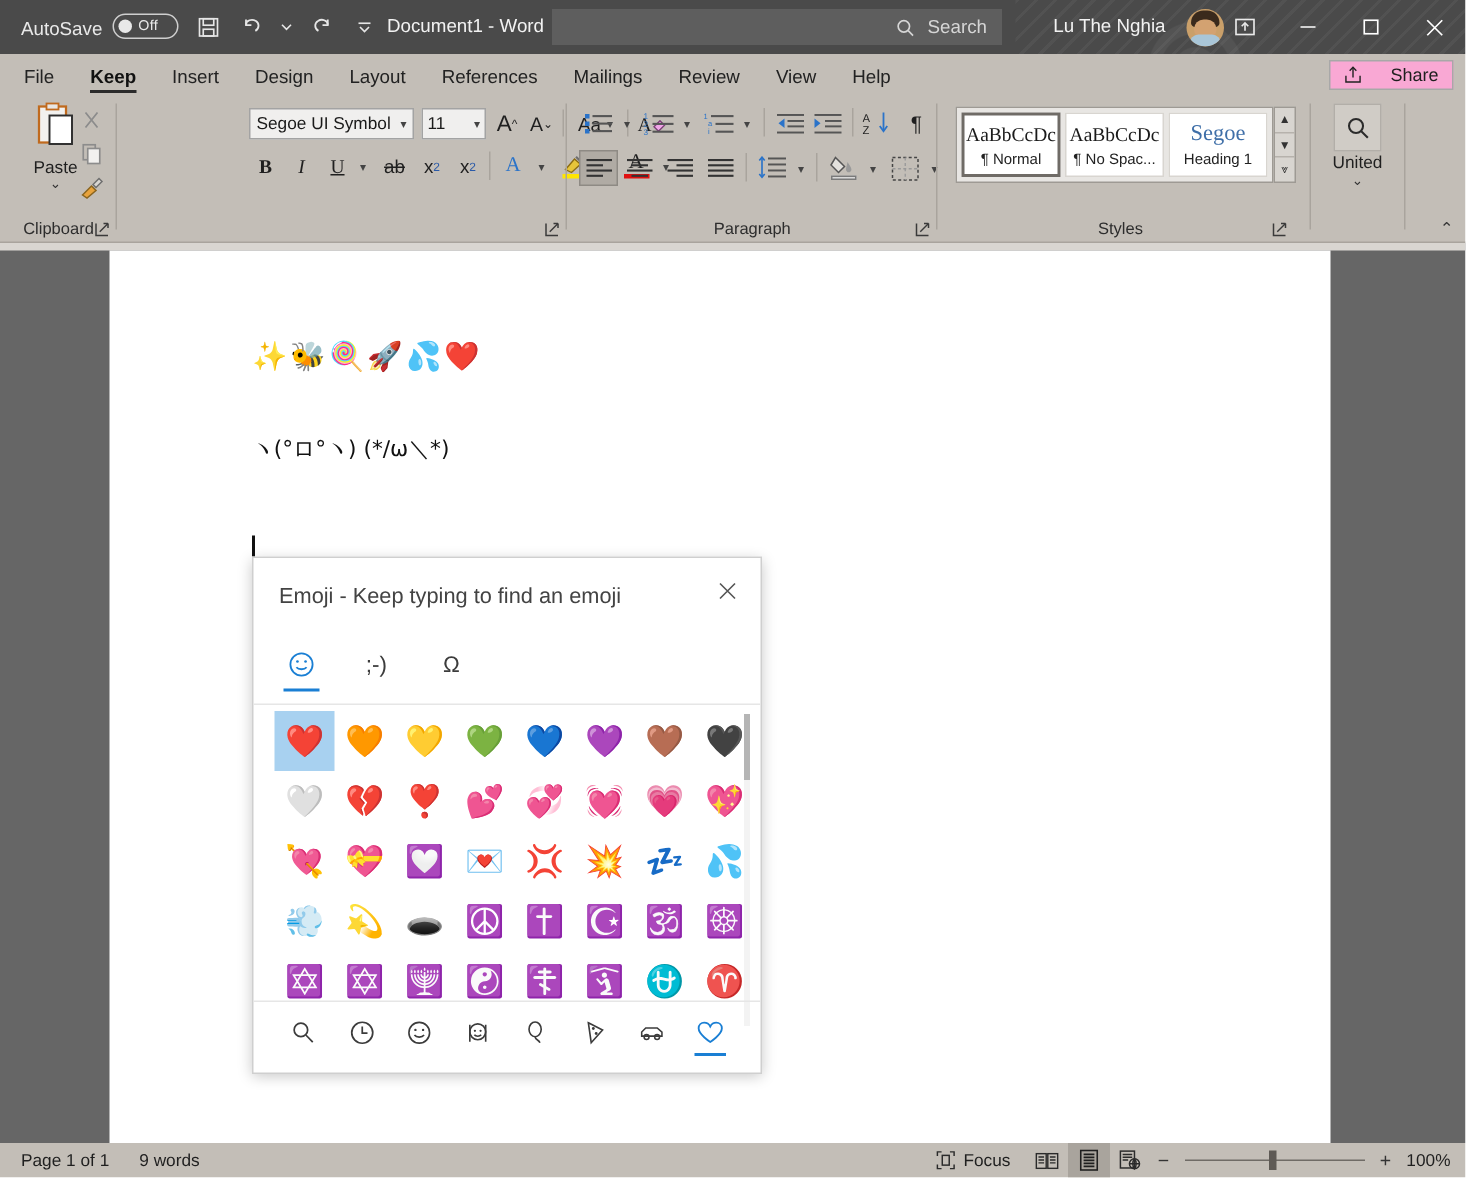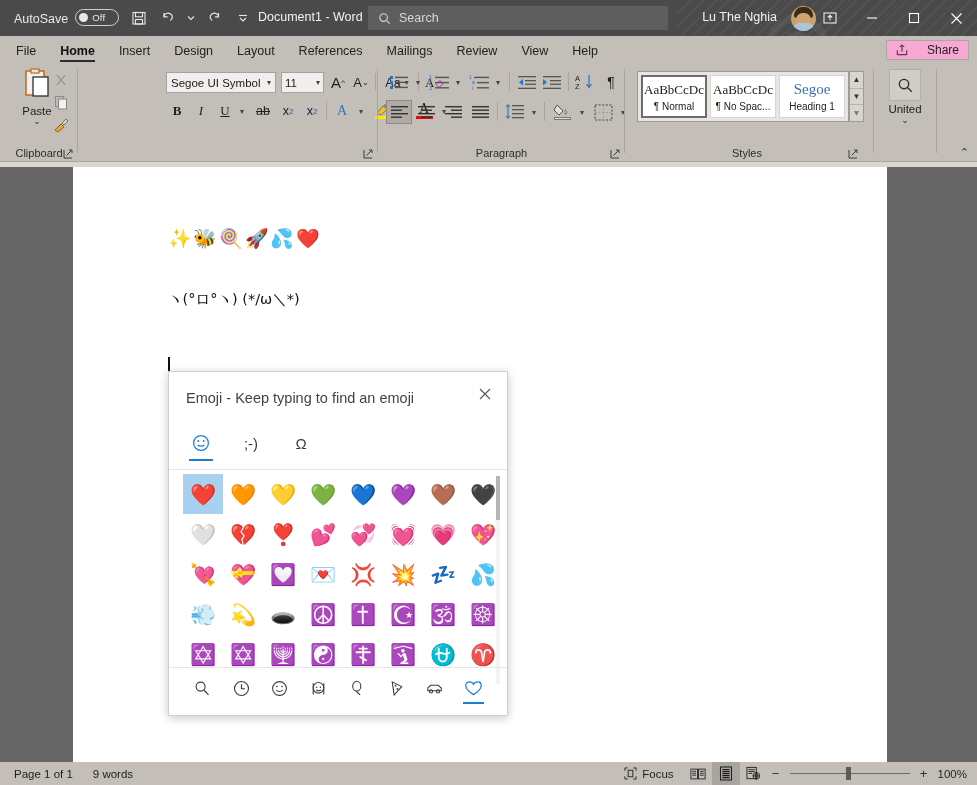--- a/index.html
+++ b/index.html
@@ -34,21 +34,21 @@
   .qat-btn{
     width:30px;height:24px;display:flex;align-items:center;justify-content:center;
     color:#e6e6e6;
   }
   .qat-btn svg{display:block;}
   .doctitle{
     position:absolute;left:258px;top:10px;font-size:12.5px;color:#f2f2f2;white-space:nowrap;
   }
   .searchbox{
     position:absolute;left:368px;top:6px;width:300px;height:24px;
-    background:#5e5e5e;display:flex;align-items:center;gap:8px;padding:0 10px;box-sizing:border-box;
+    background:#5e5e5e;display:flex;align-items:center;gap:8px;padding:0 10px;box-sizing:border-box;justify-content:flex-end;
   }
   .searchbox .sp{font-size:12.5px;color:#d6d6d6;}
   .username{position:absolute;right:200px;top:10px;font-size:12.5px;color:#f2f2f2;white-space:nowrap;}
   .avatar{
     position:absolute;right:161px;top:6px;width:25px;height:25px;border-radius:50%;
     overflow:hidden;background:#caa06a;
   }
   .avatar .hair{position:absolute;left:3px;top:1px;width:19px;height:11px;border-radius:9px 9px 3px 3px;background:#3a2a1c;}
   .avatar .face{position:absolute;left:5px;top:7px;width:15px;height:13px;border-radius:7px;background:#d3a271;}
   .avatar .shirt{position:absolute;left:2px;bottom:0;width:21px;height:8px;background:#a9c6d8;border-radius:6px 6px 0 0;}
@@ -300,21 +300,21 @@
       <span class="wc">
         <svg width="13" height="13" viewBox="0 0 13 13">
             <path d="M1.5 1.5 L11.5 11.5 M11.5 1.5 L1.5 11.5" stroke="#ffffff" stroke-width="1.15"></path>
           </svg>
       </span>
     </div>
   </div>
 
   <div class="tabstrip">
     <div class="tab">File</div>
-    <div class="tab active">Home</div>
+    <div class="tab active">Keep</div>
     <div class="tab">Insert</div>
     <div class="tab">Design</div>
     <div class="tab">Layout</div>
     <div class="tab">References</div>
     <div class="tab">Mailings</div>
     <div class="tab">Review</div>
     <div class="tab">View</div>
     <div class="tab">Help</div>
     <div class="share">
       <svg width="12" height="12" viewBox="0 0 14 14" fill="none" stroke="#222" stroke-width="1.1">

